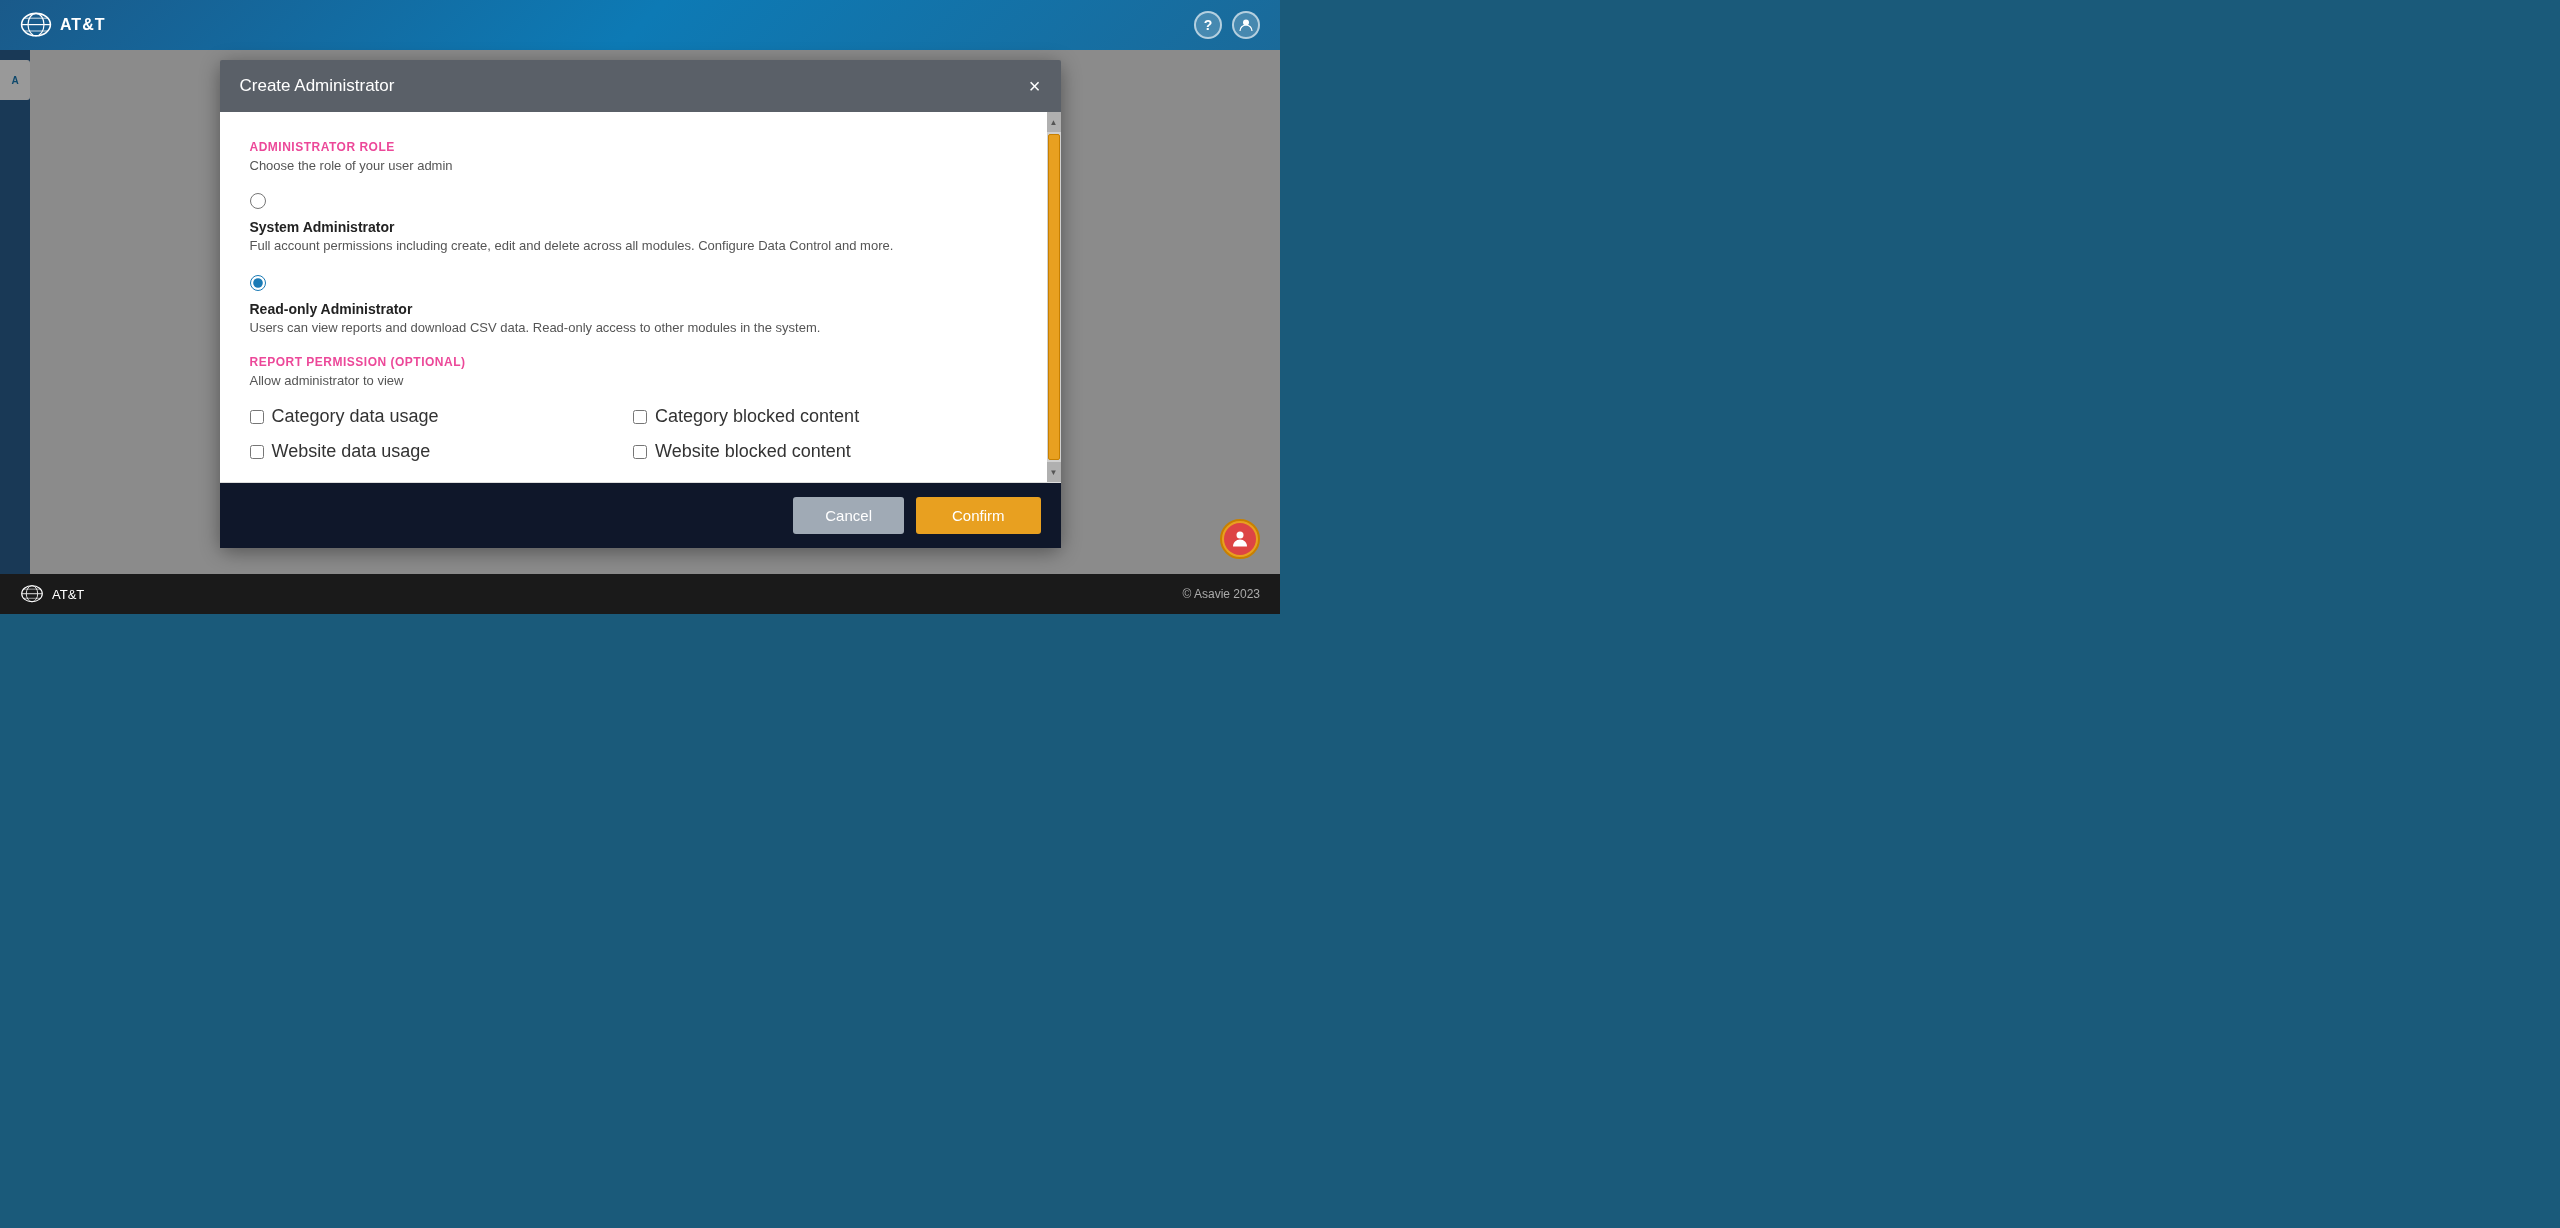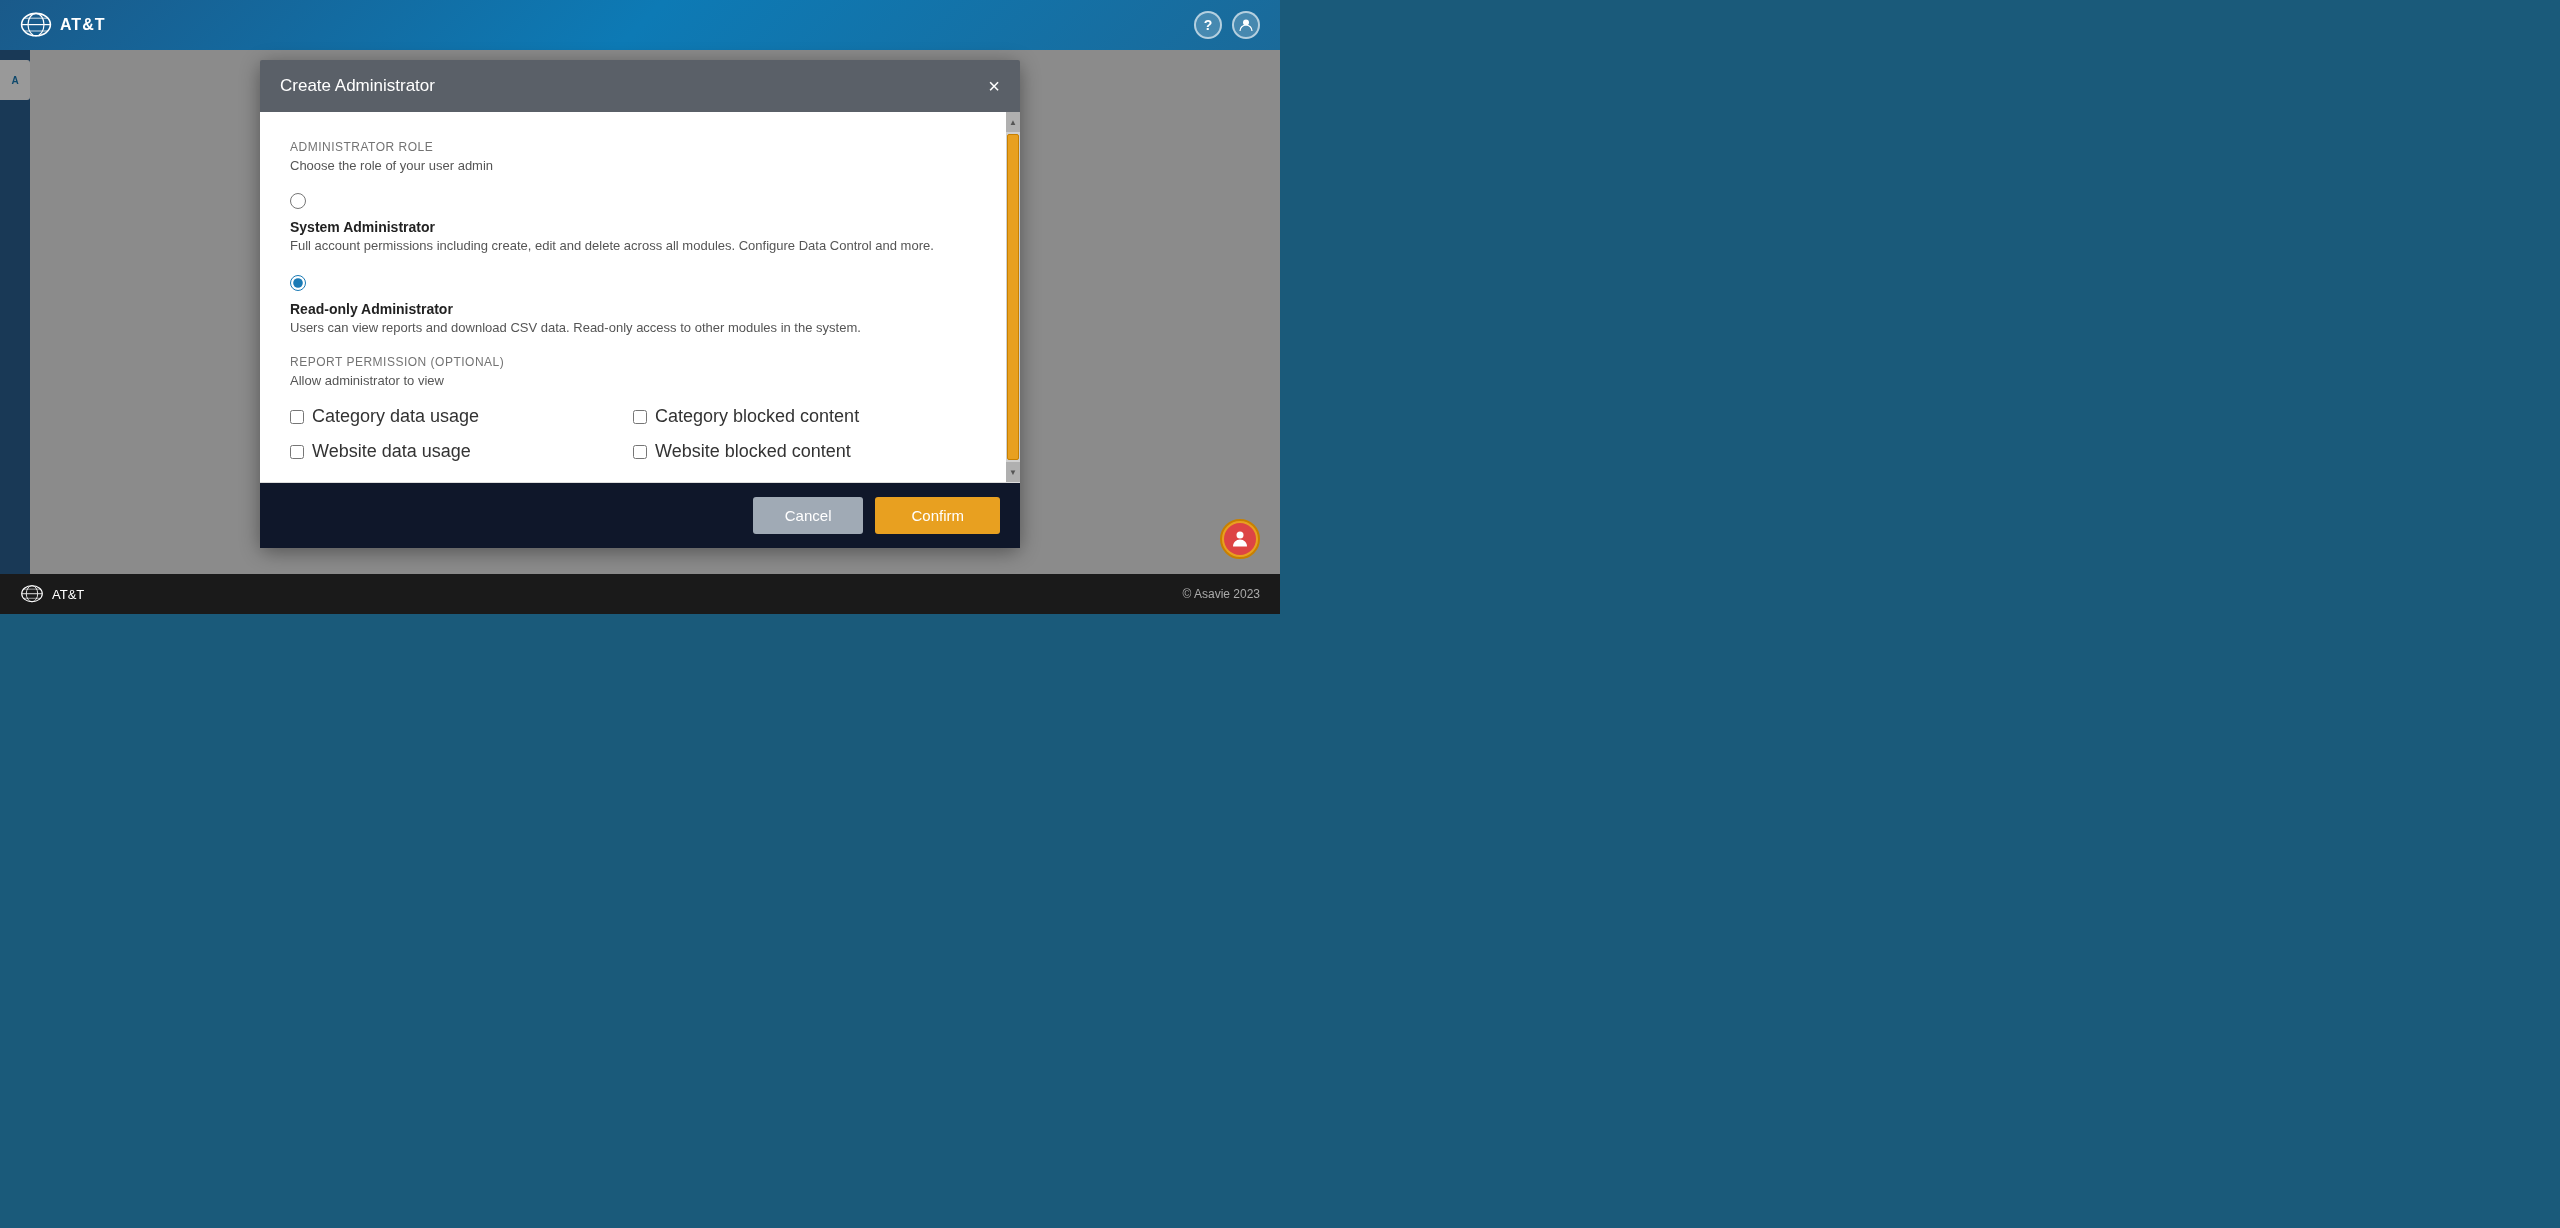--- a/index.html
+++ b/index.html
@@ -72,21 +72,21 @@
       background: rgba(0,0,0,0.4);
       z-index: 10;
       display: flex;
       align-items: flex-start;
       justify-content: center;
       padding-top: 0;
     }
 
     
     .modal {
-      width: 760px;
+      width: 841px;
       background: white;
       border-radius: 9px;
       box-shadow: 0 4px 20px rgba(0,0,0,0.4);
       display: flex;
       flex-direction: column;
       position: relative;
       margin-top: 10px;
     }
 
     .modal-header {
@@ -157,23 +157,23 @@
       background: #e8a020;
       border: 1px solid #c88000;
       border-radius: 2px;
       flex: 1;
       margin: 2px 1px;
       min-height: 120px;
     }
 
     
     .section-label {
-      color: #737373;
+      color: #ec4899;
       font-size: 12px;
-      font-weight: normal;
+      font-weight: bold;
       letter-spacing: 0.5px;
       margin-bottom: 4px;
       text-transform: uppercase;
     }
 
     .section-subtitle {
       color: #555;
       font-size: 13px;
       margin-bottom: 18px;
     }

